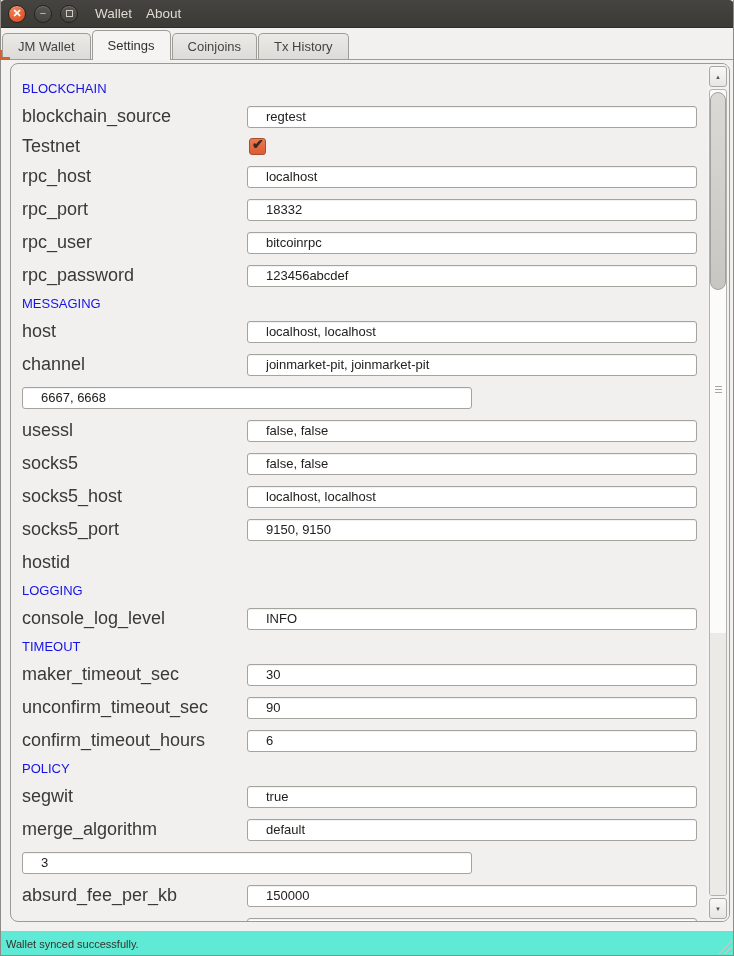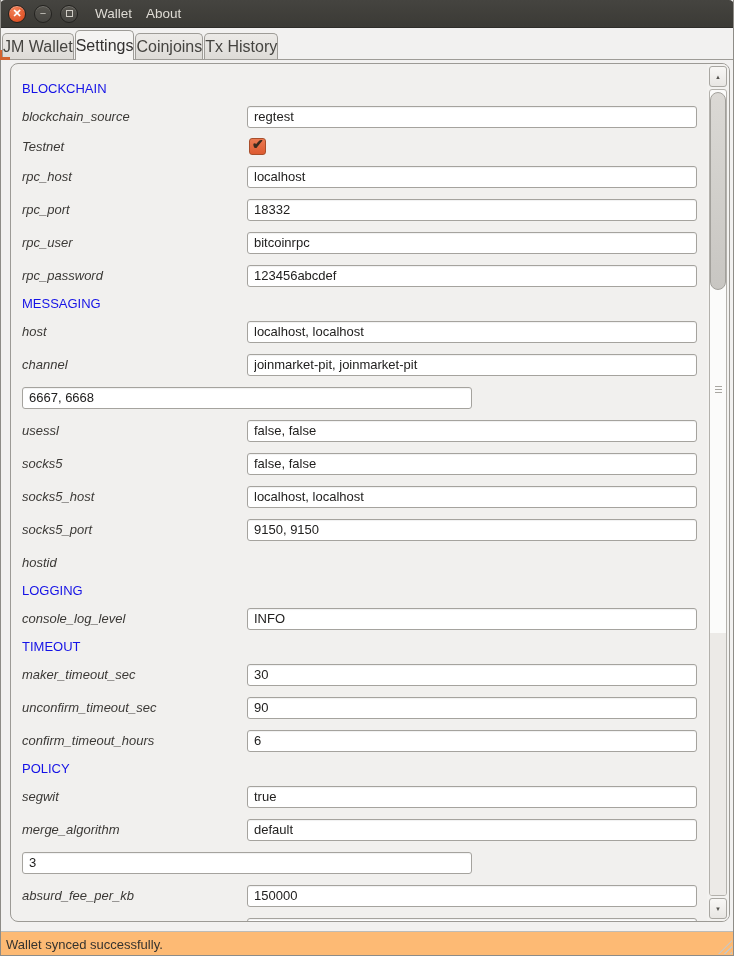--- a/index.html
+++ b/index.html
@@ -43,23 +43,23 @@
     color:#DFDCD5; font-size:13.5px; padding:0 7px; cursor:default;
   }
   
   .tabbar {
     height:32px; background:#F2F1F0;
     display:flex; align-items:flex-end;
     border-bottom:1px solid #9E9C97;
     padding-left:2px; position:relative;
   }
   .tab {
-    height:26px; padding:0 0;
+    height:26px; padding:0 15px;
     display:flex; align-items:center;
-    font-size:16px; color:#454440;
+    font-size:13px; color:#454440;
     background:linear-gradient(#ECEAE7,#DDDBD7);
     border:1px solid #9E9C97; border-bottom:none;
     border-radius:5px 5px 0 0;
     margin-right:1px; cursor:default;
   }
   .tab.active {
     height:30px; margin-bottom:-1px;
     background:#F5F4F2; color:#333130; z-index:2;
   }
   .corner-accent-v { position:absolute; left:0; top:50px; width:2px; height:9px; background:#D3622F; z-index:51; }
@@ -74,27 +74,27 @@
   .form {
     position:absolute; left:0; top:0; right:22px; bottom:0;
     padding-top:13px; overflow:hidden;
   }
   .section-title {
     height:23px; padding:4px 0 0 11px;
     font-size:13px; color:#1512E6;
   }
   .row { height:33px; display:flex; align-items:center; padding-left:11px; }
   .row.checkbox-row { height:27px; }
-  .field-label { width:225px; font-size:13px; color:#3B3936;font-style:italic; }
+  .field-label { width:225px; font-size:18px; color:#3B3936; }
   .field-input {
     width:450px; height:22px;
     border:1px solid #A5A39E; border-radius:3px;
     background:#FFFFFF; color:#222120;
     font-family:"Liberation Sans", sans-serif; font-size:13px;
-    padding:0 6px; outline:none;
+    padding:0 18px; outline:none;
     box-shadow:inset 0 1px 1px rgba(0,0,0,.06);
   }
   .checkbox {
     width:17px; height:17px; margin-left:2px;
     border:1px solid #A94E2B; border-radius:3px;
     background:linear-gradient(#EA7A52,#DE5B31);
     display:flex; align-items:center; justify-content:center;
     position:relative; cursor:default;
   }
   .checkmark {
@@ -124,23 +124,23 @@
   }
   .sb-lower {
     position:absolute; left:0; right:0; top:543px; bottom:0;
     background:#ECEAE7;
   }
   .sb-grip { position:absolute; left:5px; top:296px; width:7px; }
   .sb-grip div { height:1px; background:#A8A6A1; margin-bottom:2px; }
   
   .statusbar {
     position:absolute; bottom:0; left:0; width:734px; height:25px;
-    background:#fdba74; border-top:1px solid #BEBCB7;
+    background:#5eead4; border-top:1px solid #BEBCB7;
     display:flex; align-items:center; padding-left:6px;
-    font-size:13px; color:#35332F;
+    font-size:11px; color:#35332F;
   }
   .resize-grip {
     position:absolute; right:2px; bottom:2px; width:14px; height:14px;
     background:repeating-linear-gradient(315deg, #C8C6C1 0 1.5px, transparent 1.5px 4.5px);
     clip-path:polygon(100% 0, 100% 100%, 0 100%);
   }
 </style>
 </head>
 <body>
 

